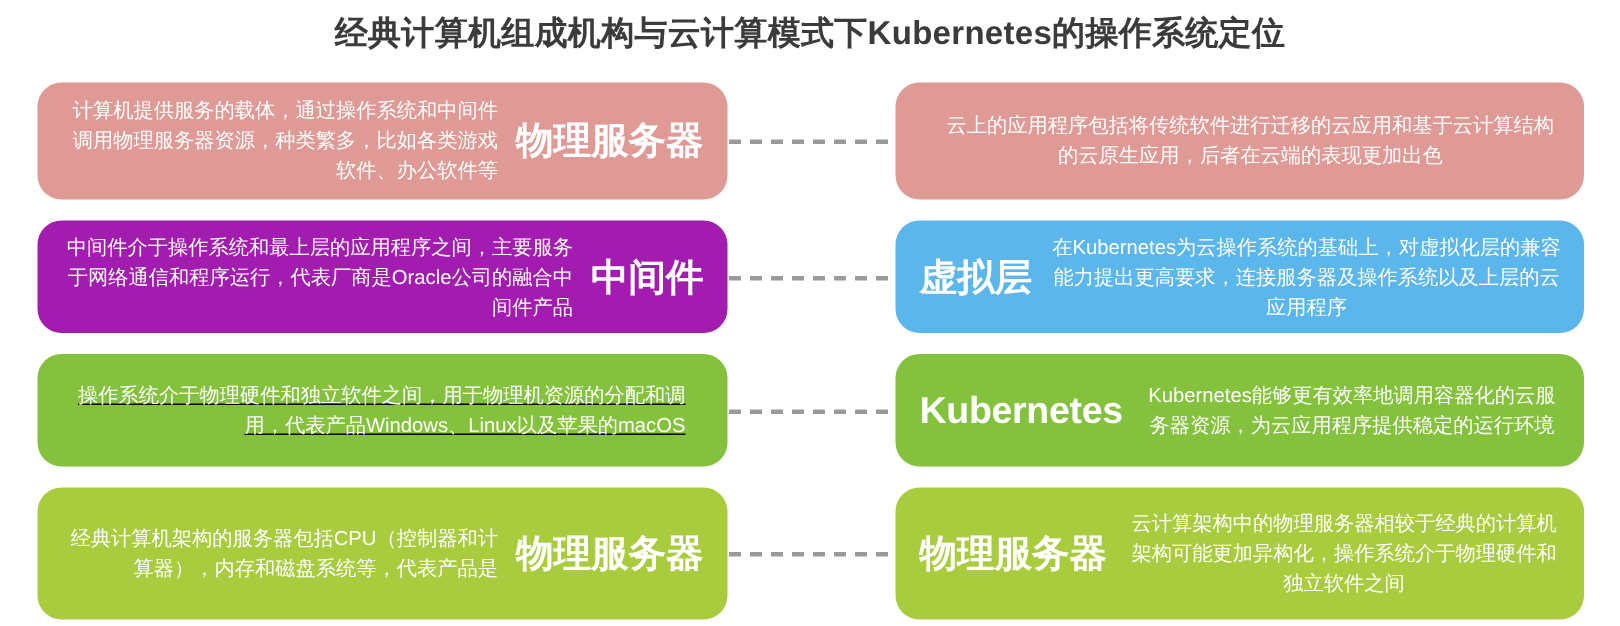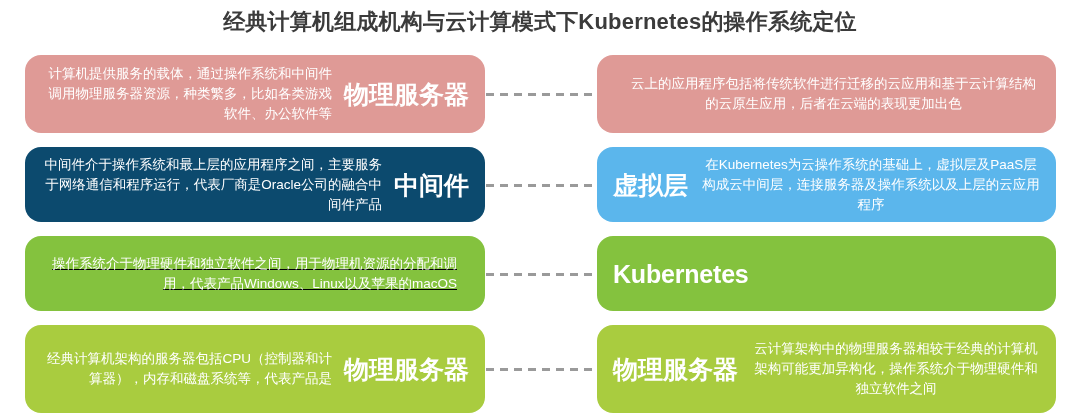--- a/index.html
+++ b/index.html
@@ -120,38 +120,39 @@
       <div class="card-desc">计算机提供服务的载体，通过操作系统和中间件调用物理服务器资源，种类繁多，比如各类游戏软件、办公软件等</div>
       <div class="card-label">物理服务器</div>
     </div>
     <div class="connector" style="background-image: repeating-linear-gradient(to right, rgb(154, 154, 154) 0px, rgb(154, 154, 154) 8px, rgba(0, 0, 0, 0) 8px, rgba(0, 0, 0, 0) 14px);"></div>
     <div class="card card-right" style="background: rgb(223, 154, 150);">
       <div class="card-desc">云上的应用程序包括将传统软件进行迁移的云应用和基于云计算结构的云原生应用，后者在云端的表现更加出色</div>
     </div>
   </div>
 
   <div class="row row-1">
-    <div class="card card-left" style="background: #0c4a6e;">
+    <div class="card card-left" style="background: #a21caf;">
       <div class="card-desc">中间件介于操作系统和最上层的应用程序之间，主要服务于网络通信和程序运行，代表厂商是Oracle公司的融合中间件产品</div>
       <div class="card-label">中间件</div>
     </div>
     <div class="connector" style="background-image: repeating-linear-gradient(to right, rgb(154, 154, 154) 0px, rgb(154, 154, 154) 8px, rgba(0, 0, 0, 0) 8px, rgba(0, 0, 0, 0) 14px);"></div>
     <div class="card card-right" style="background: rgb(91, 182, 236);">
       <div class="card-label">虚拟层</div>
-      <div class="card-desc">在Kubernetes为云操作系统的基础上，虚拟层及PaaS层构成云中间层，连接服务器及操作系统以及上层的云应用程序</div>
+      <div class="card-desc">在Kubernetes为云操作系统的基础上，对虚拟化层的兼容能力提出更高要求，连接服务器及操作系统以及上层的云应用程序</div>
     </div>
   </div>
 
   <div class="row row-2">
     <div class="card card-left" style="background: rgb(132, 194, 62); text-decoration: underline;">
       <div class="card-desc">操作系统介于物理硬件和独立软件之间，用于物理机资源的分配和调用，代表产品Windows、Linux以及苹果的macOS</div>
     </div>
     <div class="connector" style="background-image: repeating-linear-gradient(to right, rgb(154, 154, 154) 0px, rgb(154, 154, 154) 8px, rgba(0, 0, 0, 0) 8px, rgba(0, 0, 0, 0) 14px);"></div>
     <div class="card card-right" style="background: rgb(132, 194, 62);">
       <div class="card-label kube">Kubernetes</div>
+      <div class="card-desc">Kubernetes能够更有效率地调用容器化的云服务器资源，为云应用程序提供稳定的运行环境</div>
     </div>
   </div>
 
   <div class="row row-3">
     <div class="card card-left" style="background: rgb(169, 204, 63);">
       <div class="card-desc">经典计算机架构的服务器包括CPU（控制器和计算器），内存和磁盘系统等，代表产品是</div>
       <div class="card-label">物理服务器</div>
     </div>
     <div class="connector" style="background-image: repeating-linear-gradient(to right, rgb(154, 154, 154) 0px, rgb(154, 154, 154) 8px, rgba(0, 0, 0, 0) 8px, rgba(0, 0, 0, 0) 14px);"></div>
     <div class="card card-right" style="background: rgb(169, 204, 63);">

